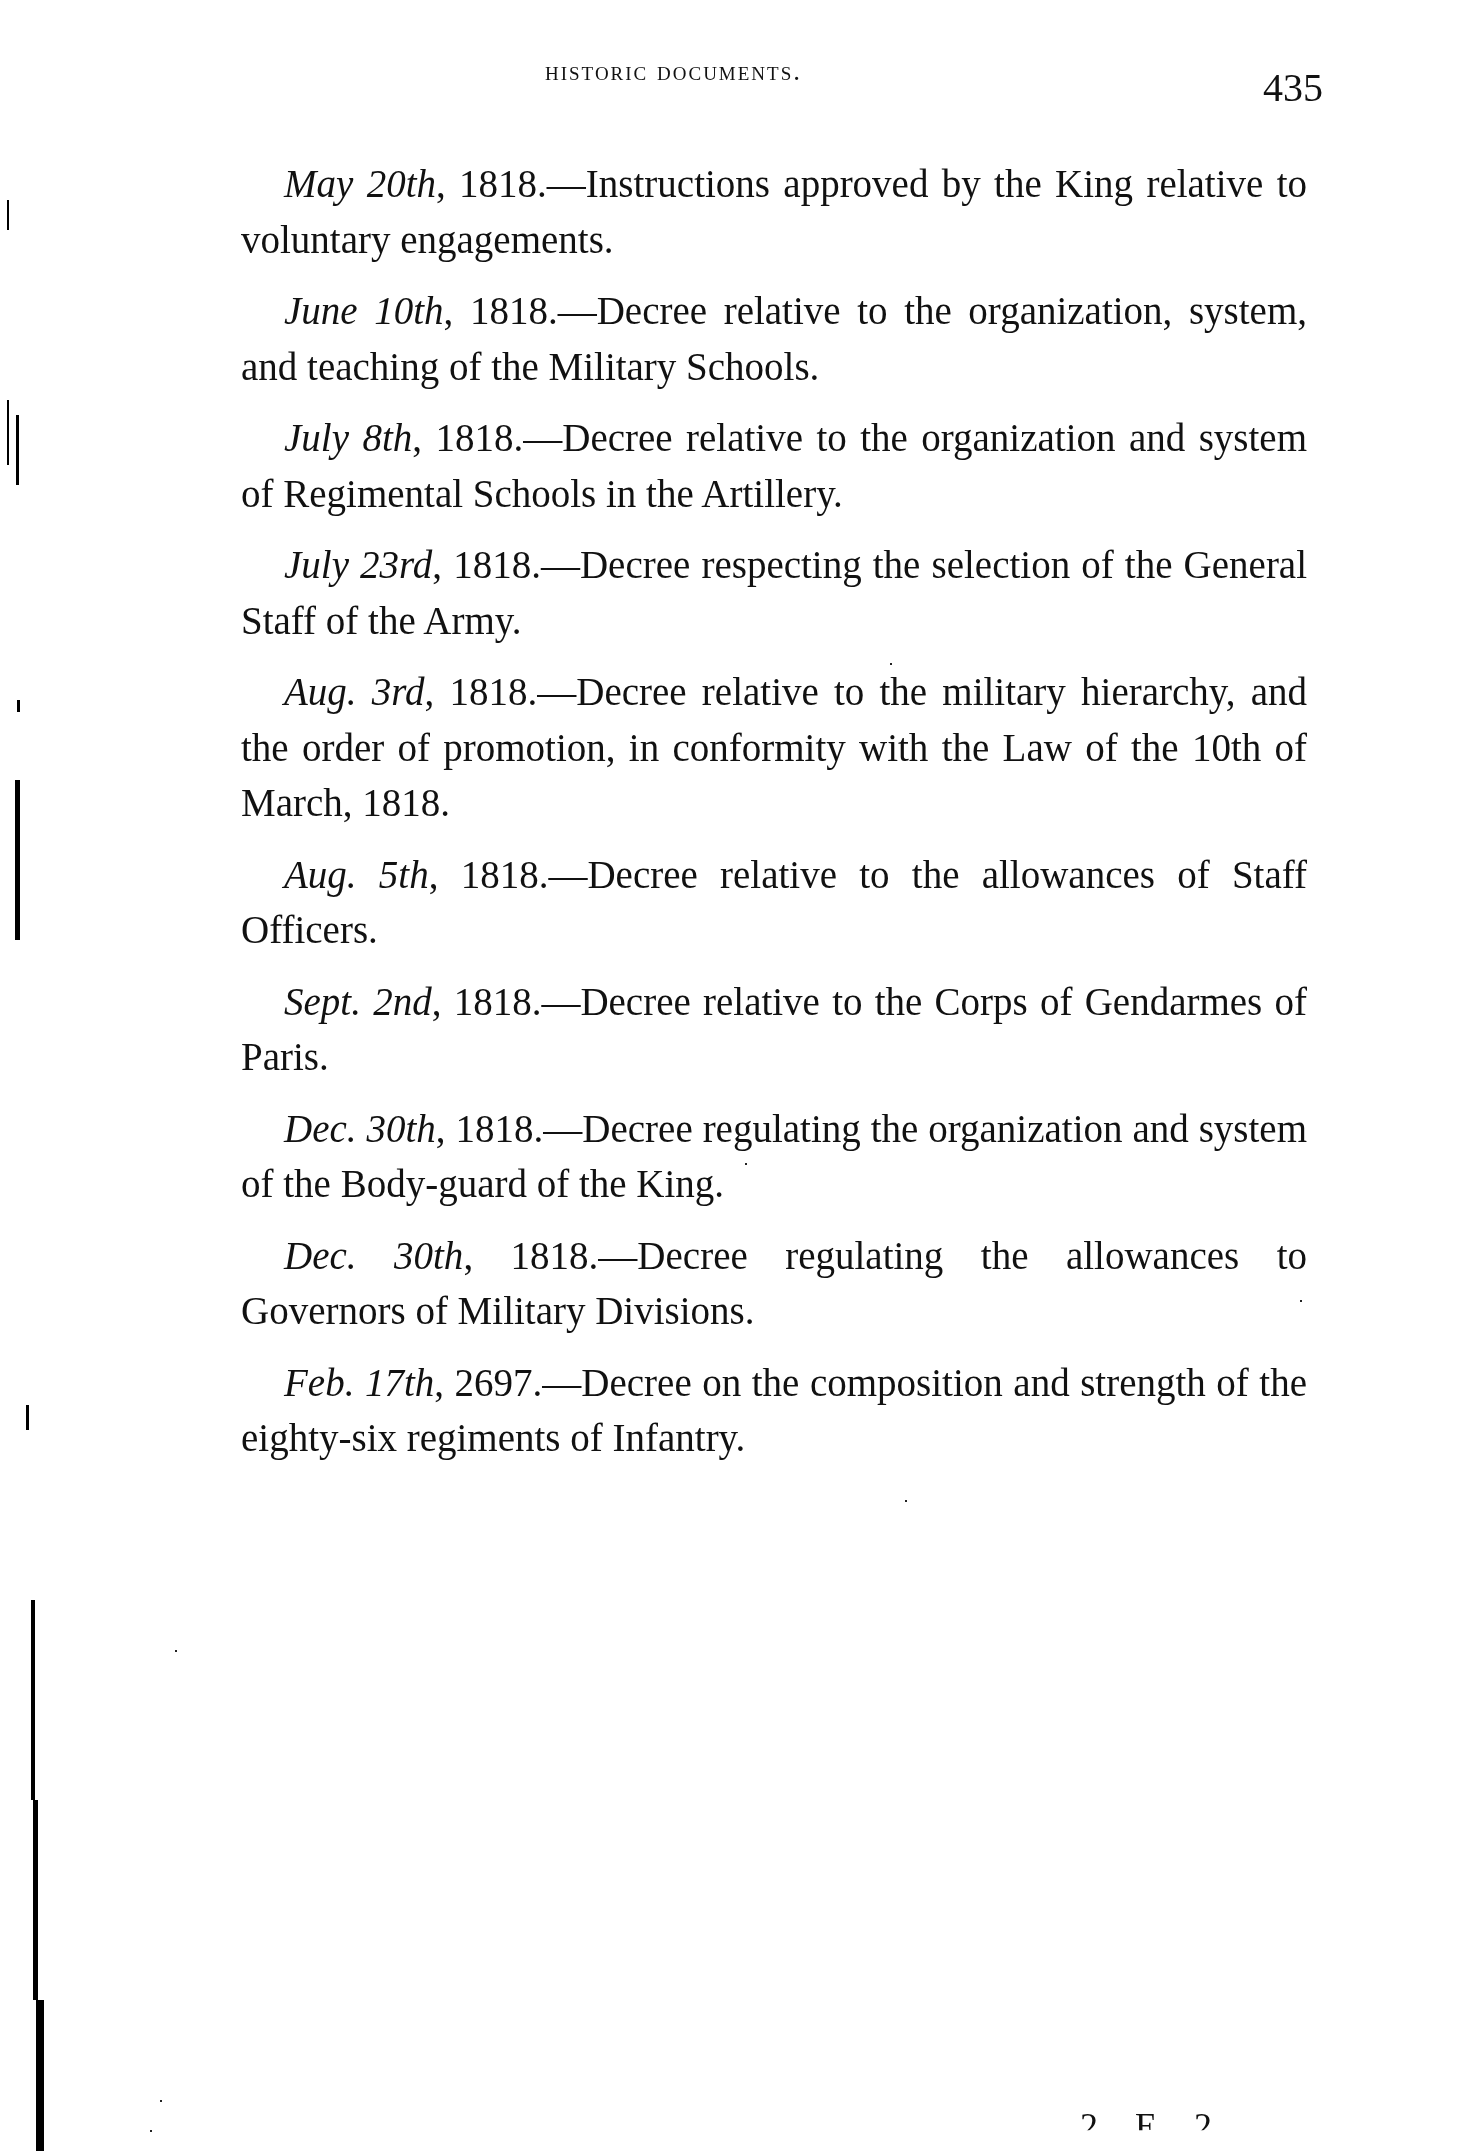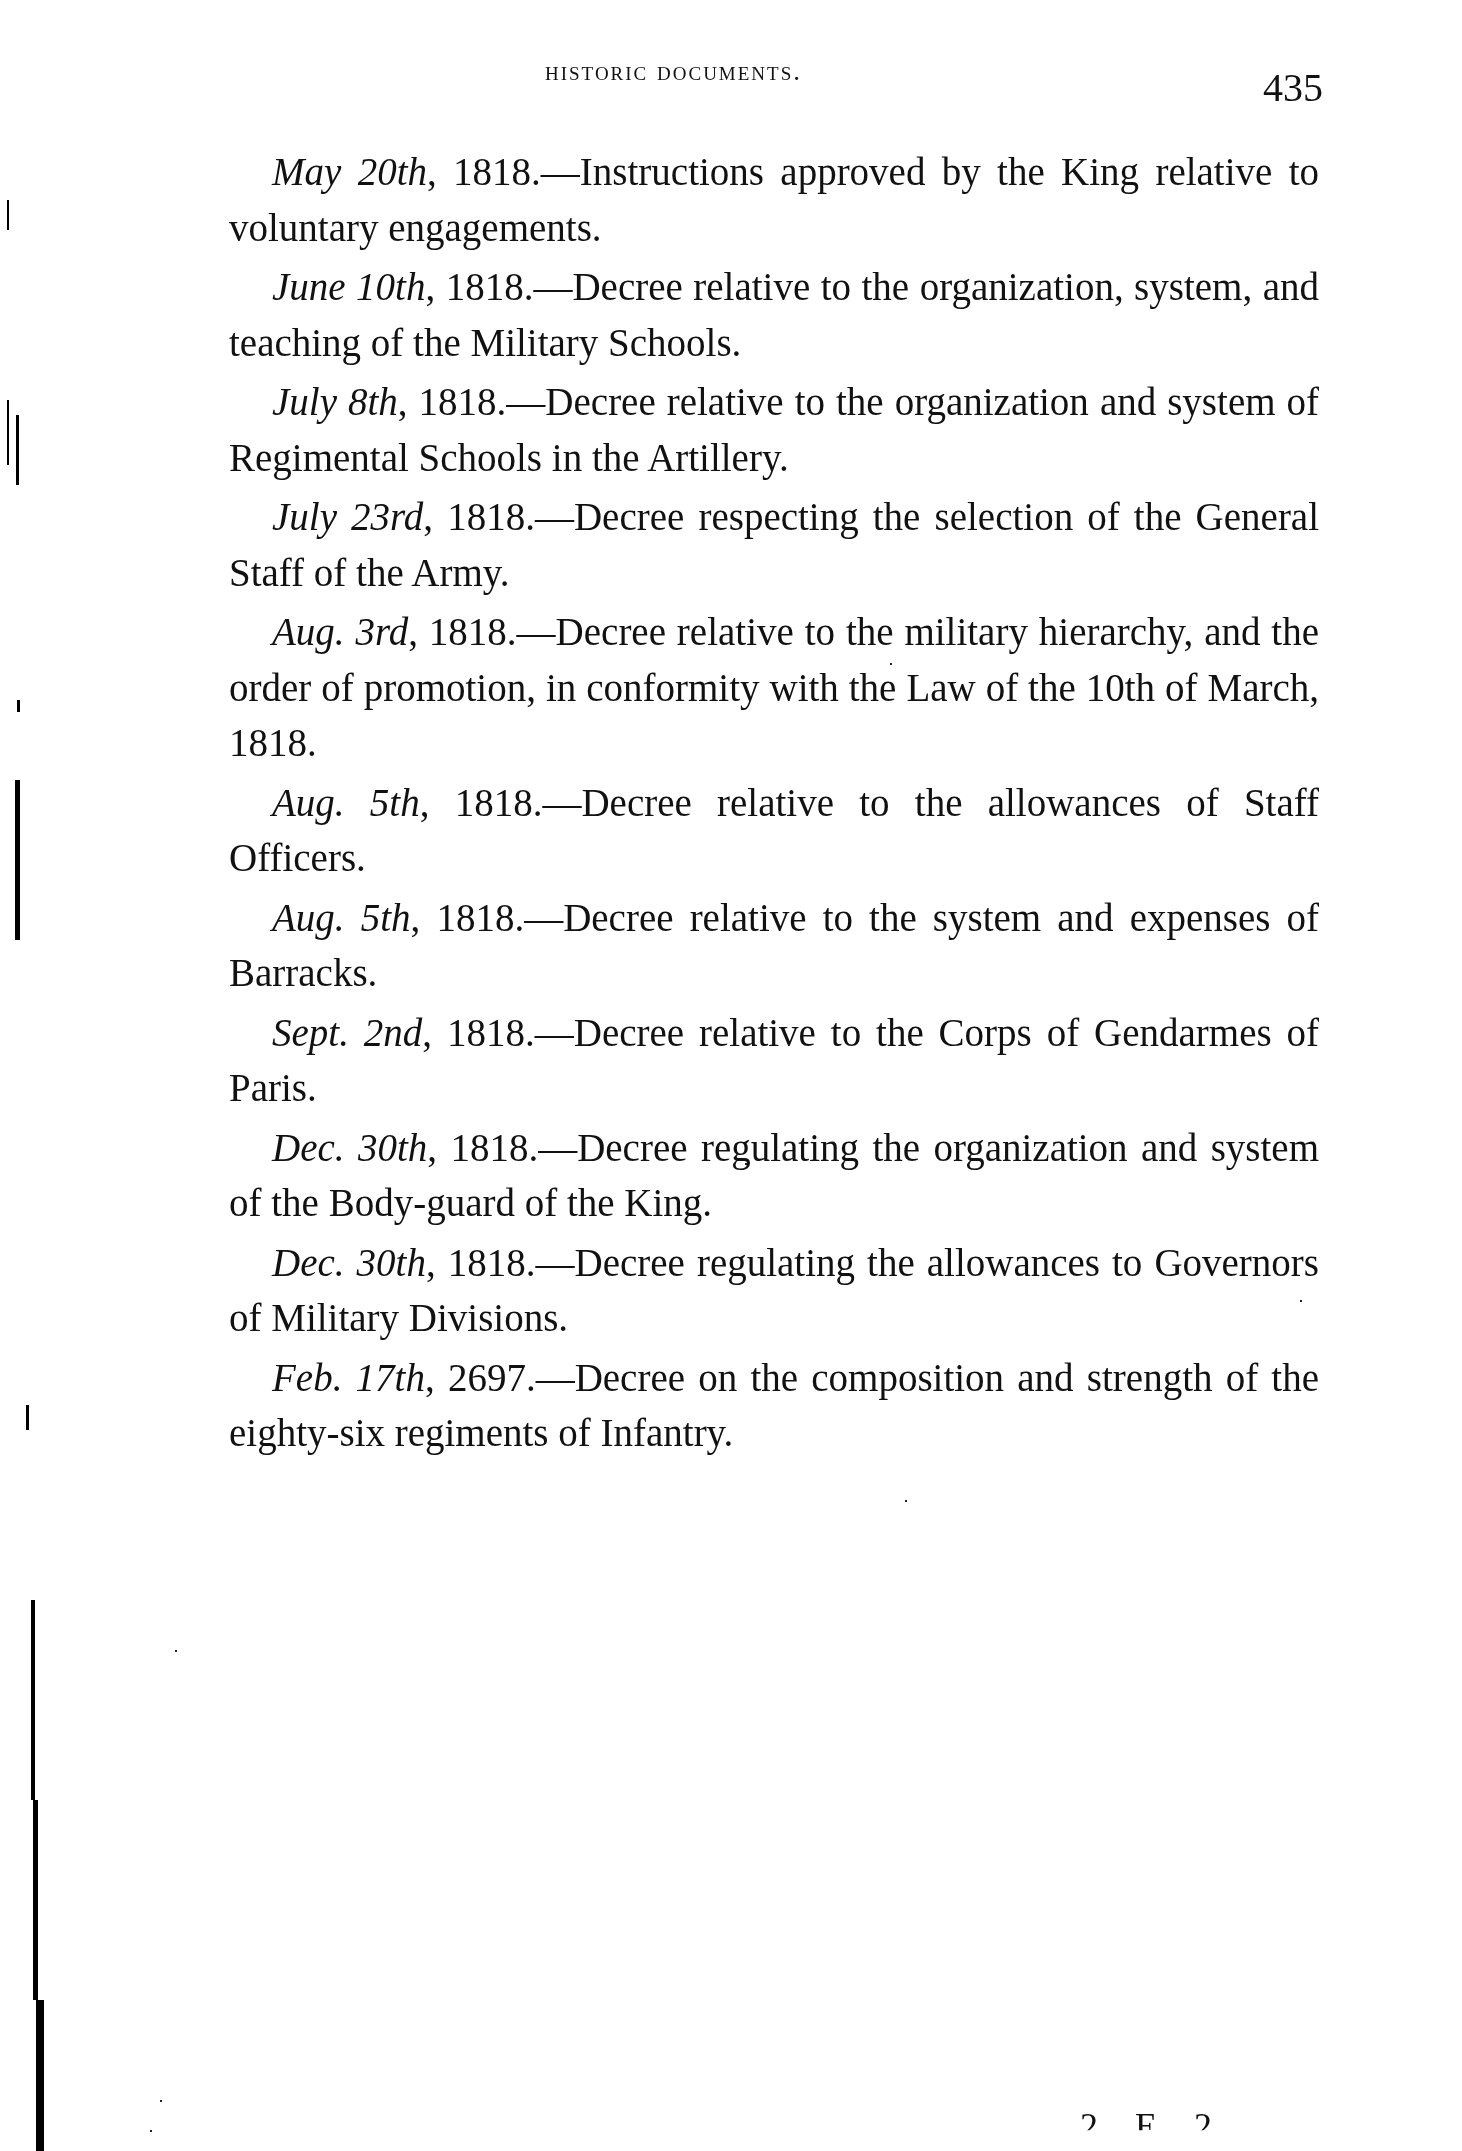--- a/index.html
+++ b/index.html
@@ -48,21 +48,21 @@
     .body-text {
       position: absolute;
       left: 225px;
       top: 140px;
       width: 1098px;
       font-size: 39px;
       line-height: 55.5px;
       text-align: justify;
     }
     .entry {
-      margin: 4px;
+      margin: 16px;
       text-indent: 43px;
       hyphens: manual;
     }
     .entry .date-month,
     .entry .date-ord { font-style: italic; }
     .gutter-mark {
       position: absolute;
       background: #000;
     }
     .speck {
@@ -107,21 +107,20 @@
     <span class="page-number">435</span>
   </div>
 
   <div class="body-text">
     <p class="entry"><span class="date-month">May</span> <span class="date-ord">20th</span>, <span>1818.</span><span>—Instructions approved by the King relative to voluntary engagements.</span></p>
     <p class="entry"><span class="date-month">June</span> <span class="date-ord">10th</span>, <span>1818.</span><span>—Decree relative to the organization, system, and teaching of the Military Schools.</span></p>
     <p class="entry"><span class="date-month">July</span> <span class="date-ord">8th</span>, <span>1818.</span><span>—Decree relative to the organization and system of Regimental Schools in the Artillery.</span></p>
     <p class="entry"><span class="date-month">July</span> <span class="date-ord">23rd</span>, <span>1818.</span><span>—Decree respecting the selection of the General Staff of the Army.</span></p>
     <p class="entry"><span class="date-month">Aug.</span> <span class="date-ord">3rd</span>, <span>1818.</span><span>—Decree relative to the military hierarchy, and the order of promotion, in conformity with the Law of the 10th of March, 1818.</span></p>
     <p class="entry"><span class="date-month">Aug.</span> <span class="date-ord">5th</span>, <span>1818.</span><span>—Decree relative to the allowances of Staff Officers.</span></p>
-    <p class="entry"><span class="date-month">Aug.</span> <span class="date-ord">5th</span>, <span>1818.</span><span>—Decree relative to the system and expenses of Barracks.</span></p>
     <p class="entry"><span class="date-month">Sept.</span> <span class="date-ord">2nd</span>, <span>1818.</span><span>—Decree relative to the Corps of Gendarmes of Paris.</span></p>
     <p class="entry"><span class="date-month">Dec.</span> <span class="date-ord">30th</span>, <span>1818.</span><span>—Decree regulating the organization and system of the Body-guard of the King.</span></p>
     <p class="entry"><span class="date-month">Dec.</span> <span class="date-ord">30th</span>, <span>1818.</span><span>—Decree regulating the allowances to Governors of Military Divisions.</span></p>
     <p class="entry"><span class="date-month">Feb.</span> <span class="date-ord">17th</span>, <span>2697.</span><span>—Decree on the composition and strength of the eighty-six regiments of Infantry.</span></p>
   </div>
 
   <div class="signature">2 E 2</div>
 </div>
 
 </body></html>

